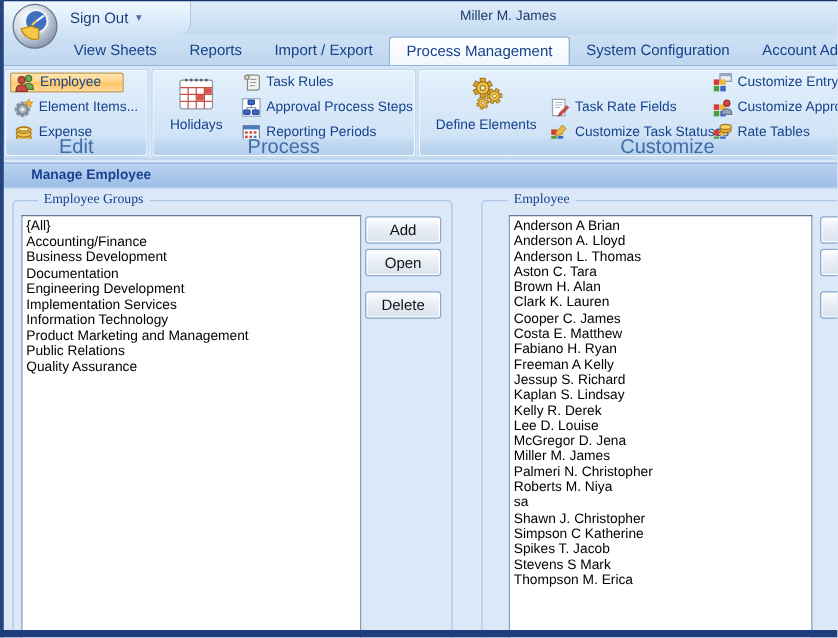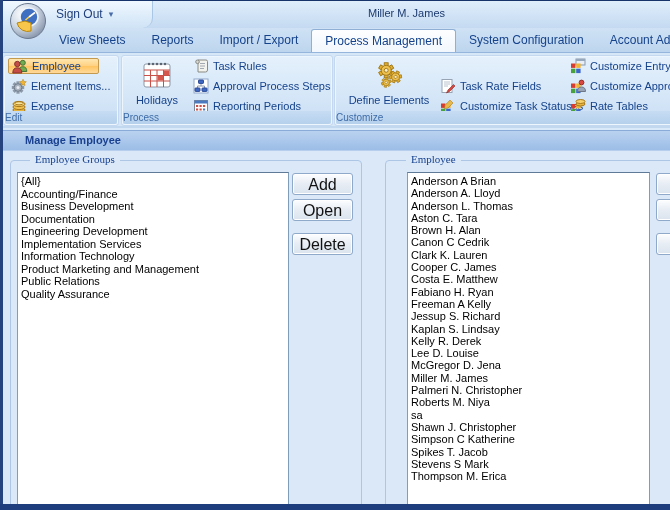--- a/index.html
+++ b/index.html
@@ -24,21 +24,21 @@
   .tabrow { left:0; top:28px; width:670px; height:25px; background:linear-gradient(#cfe2f5,#bdd5ee); border-bottom:1px solid #96b5dd; display:flex; padding-left:46px; }
   .tab { font-size:12px; color:#15428b; padding:0 13px; line-height:24px; cursor:pointer; white-space:nowrap; }
   .tab.active { background:linear-gradient(#fdfeff,#f1f7fd); border:1px solid #8fafd4; border-bottom:none; border-radius:3px 3px 0 0; line-height:22px; margin-top:1px; }
 
   
   .ribbon { left:0; top:53px; width:670px; height:75px; background:#d6e7f8; border-bottom:2px solid #c2d8ef; }
   .rgroup { position:absolute; top:2px; height:71px; background:linear-gradient(#e5f1fc,#d3e5f7 65%,#cadef3); border:1px solid #c4d9f0; border-radius:3px; box-shadow:0 0 0 1px #eef6fd inset; }
   .g-edit { left:3px; width:116px; }
   .g-process { left:121px; width:212px; }
   .g-customize { left:334px; width:400px; }
-  .glabel { position:absolute; bottom:1px; left:1px; right:1px; height:13px; font-size:10px; color:#3e6ca8; line-height:13px; background:linear-gradient(#c6dcf3,#b5d0ec); border-radius:0 0 3px 3px; }
+  .glabel { position:absolute; bottom:1px; left:1px; right:1px; height:13px; font-size:16px; text-align:center; color:#3e6ca8; line-height:13px; background:linear-gradient(#c6dcf3,#b5d0ec); border-radius:0 0 3px 3px; }
   .ritem { position:absolute; height:16px; display:flex; align-items:center; gap:4px; font-size:11px; color:#15428b; padding:0 3px; white-space:nowrap; cursor:pointer; border-radius:2px; }
   .ritem.sel { background:linear-gradient(#ffe7b0,#ffd183 48%,#ffc661 52%,#ffd89a); border:1px solid #c49a4e; }
   .ric { width:16px; height:16px; flex:0 0 16px; }
   .rbig { position:absolute; top:2px; height:54px; display:flex; flex-direction:column; align-items:center; font-size:11px; color:#15428b; cursor:pointer; text-align:center; }
   .rbig .ric32 { width:30px; height:30px; margin-top:2px; }
   .rbig .rbig-label { margin-top:4px; white-space:nowrap; }
 
   
   .gapline { left:0; top:128px; width:670px; height:2px; background:#d9e9f9; }
   .managebar { left:0; top:130px; width:670px; height:21px; background:linear-gradient(#bad2f0,#9cbde7); border-top:1px solid #8aabd8; border-bottom:1px solid #b7cfec; font-size:11px; font-weight:bold; color:#1a4190; line-height:19px; padding-left:25px; }
@@ -49,21 +49,21 @@
   .fs-groups { left:10px; top:160px; width:352px; height:360px; }
   .fs-emp { left:385px; top:160px; width:338px; height:360px; }
   .legend { position:absolute; top:153px; height:13px; line-height:13px; font-size:11px; color:#16418e; background:#dbe8f8; padding:0 5px; z-index:3;font-family:Liberation Serif, serif; }
 
   .listbox { position:absolute; background:#fff; border:1px solid #7f9db9; border-top-color:#5f7a99; padding:2px 0 0 3px; overflow:hidden; }
   .lb-groups { left:17px; top:172px; width:272px; height:340px; }
   .lb-emp { left:407px; top:172px; width:243px; height:340px; }
   .list-item { height:12.5px; line-height:12.4px; font-size:11px; color:#000; white-space:nowrap; cursor:default; }
   .lb-emp .list-item { height:12.3px; line-height:12.2px; }
 
-  .btn { position:absolute; width:61px; height:22px; background:linear-gradient(#fdfeff,#e9eef5 45%,#dae3ee); border:1px solid #8ea9c9; border-radius:3px; box-shadow:0 0 0 1px #ffffff inset; font-size:16px; color:#111; font-family:inherit; cursor:pointer; text-align:center; line-height:19px; }
+  .btn { position:absolute; width:61px; height:22px; background:linear-gradient(#fdfeff,#e9eef5 45%,#dae3ee); border:1px solid #8ea9c9; border-radius:3px; box-shadow:0 0 0 1px #ffffff inset; font-size:12px; color:#111; font-family:inherit; cursor:pointer; text-align:center; line-height:19px; }
   .btn-stub { left:656px; width:60px; }
 
   svg { display:block; }
 </style>
 </head>
 <body>
 
 <svg width="0" height="0" style="position:absolute" aria-hidden="true">
   <defs>
     <radialGradient id="orbg" cx="35%" cy="30%" r="75%">
@@ -321,21 +321,20 @@
 <button class="btn" style="left:292px;top:233px">Delete</button>
 
 <div class="fieldset fs-emp"></div>
 <span class="legend" style="left:406px">Employee</span>
 <div class="listbox lb-emp">
     <div class="list-item">Anderson A Brian</div>
     <div class="list-item">Anderson A. Lloyd</div>
     <div class="list-item">Anderson L. Thomas</div>
     <div class="list-item">Aston C. Tara</div>
     <div class="list-item">Brown H. Alan</div>
-    <div class="list-item">Canon C Cedrik</div>
     <div class="list-item">Clark K. Lauren</div>
     <div class="list-item">Cooper C. James</div>
     <div class="list-item">Costa E. Matthew</div>
     <div class="list-item">Fabiano H. Ryan</div>
     <div class="list-item">Freeman A Kelly</div>
     <div class="list-item">Jessup S. Richard</div>
     <div class="list-item">Kaplan S. Lindsay</div>
     <div class="list-item">Kelly R. Derek</div>
     <div class="list-item">Lee D. Louise</div>
     <div class="list-item">McGregor D. Jena</div>

